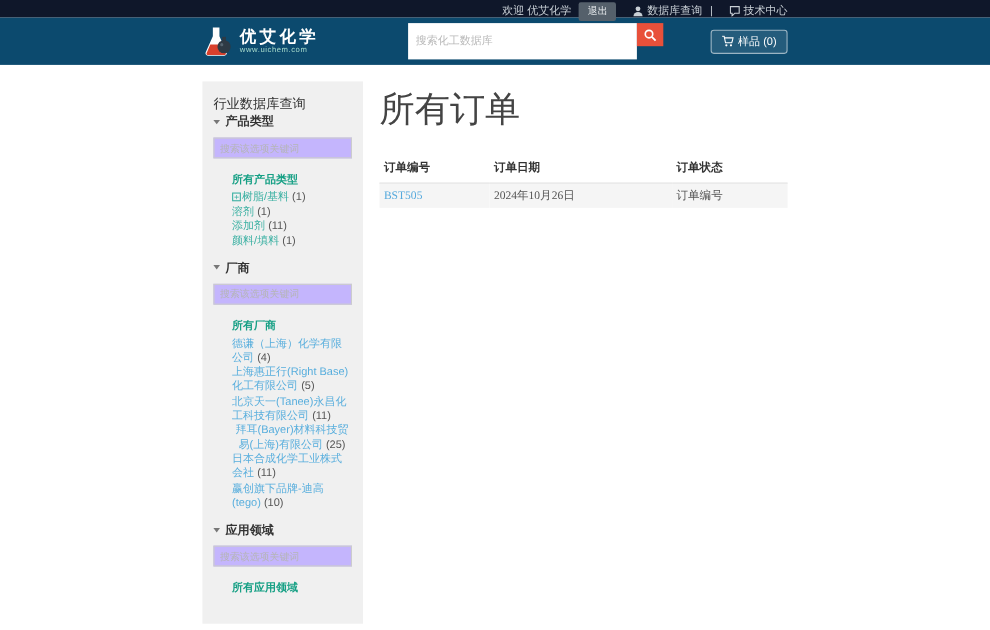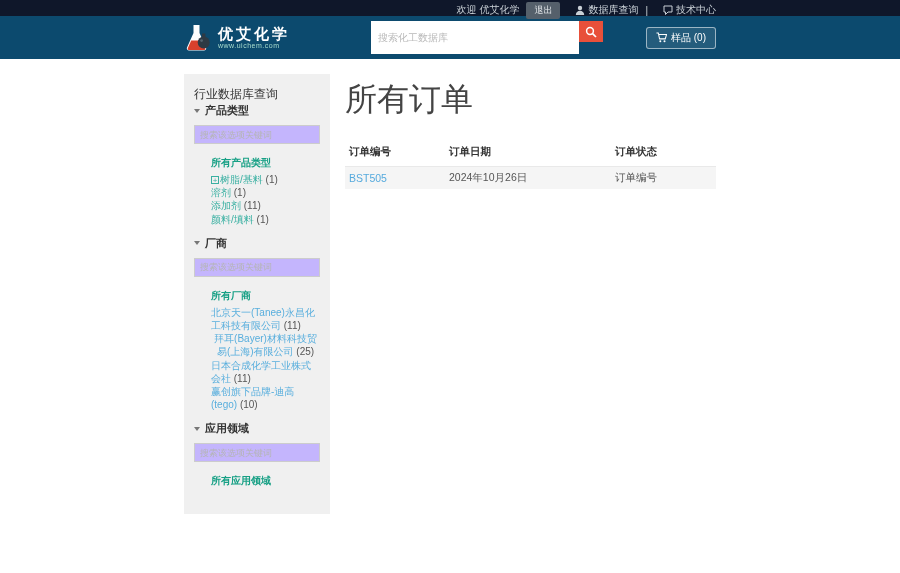--- a/index.html
+++ b/index.html
@@ -55,21 +55,21 @@
   .item-link .count { color: #555; }
   .expand-box { display: inline-block; width: 8px; height: 8px; border: 1px solid currentColor;
     font-size: 8px; line-height: 7px; text-align: center; vertical-align: 0px; margin-right: 1px; }
 
   
   .main { flex: 1; padding-top: 4px; }
   .orders-title { font-size: 32px; font-weight: normal; color: #444; margin-bottom: 18px; }
   .orders-table { width: 100%; border-collapse: collapse; }
   .orders-table th { text-align: left; font-size: 10.5px; color: #333; padding: 5px 4px 7px 4px;
     border-bottom: 1px solid #e9e9e9; font-weight: bold; }
-  .orders-table td { font-size: 10.5px; color: #555; padding: 4px 4px; background: #f5f5f5; }
+  .orders-table td { font-size: 10.5px; color: #555; padding: 4px 4px; background: #f5f5f5; font-family: Liberation Serif, serif; }
   .orders-table .col-id { width: 100px; }
   .orders-table .col-date { width: 166px; }
   .order-id-link { color: #56aadd; text-decoration: none; cursor: pointer; }
 </style>
 </head>
 <body>
 
 <div class="topbar">
   <div class="container">
     <span>欢迎 优艾化学</span>
@@ -139,20 +139,22 @@
               <a class="item-link" style="color: rgb(58, 176, 162);"><span class="expand-box">+</span>树脂/基料 <span class="count">(1)</span></a>
               <a class="item-link" style="color: rgb(58, 176, 162);">溶剂 <span class="count">(1)</span></a>
               <a class="item-link" style="color: rgb(58, 176, 162);">添加剂 <span class="count">(11)</span></a>
               <a class="item-link" style="color: rgb(58, 176, 162);">颜料/填料 <span class="count">(1)</span></a>
             </div></div>
           <div class="side-section"><div class="sec-head">
               <span class="tri"></span>
               <span class="sec-label">厂商</span>
             </div><input class="sec-search" placeholder="搜索该选项关键词" style=""><div class="sec-links">
               <a class="all-link">所有厂商</a>
+              <a class="item-link" style="color: rgb(88, 174, 221);">德谦（上海）化学有限公司 <span class="count">(4)</span></a>
+              <a class="item-link" style="color: rgb(88, 174, 221);">上海惠正行(Right Base)化工有限公司 <span class="count">(5)</span></a>
               <a class="item-link" style="color: rgb(88, 174, 221);">北京天一(Tanee)永昌化工科技有限公司 <span class="count">(11)</span></a>
               <a class="item-link" style="color: rgb(88, 174, 221); text-align: center;">拜耳(Bayer)材料科技贸易(上海)有限公司 <span class="count">(25)</span></a>
               <a class="item-link" style="color: rgb(88, 174, 221);">日本合成化学工业株式会社 <span class="count">(11)</span></a>
               <a class="item-link" style="color: rgb(88, 174, 221);">赢创旗下品牌-迪高(tego) <span class="count">(10)</span></a>
             </div></div>
           <div class="side-section"><div class="sec-head">
               <span class="tri"></span>
               <span class="sec-label">应用领域</span>
             </div><input class="sec-search" placeholder="搜索该选项关键词" style=""><div class="sec-links">
               <a class="all-link">所有应用领域</a>

